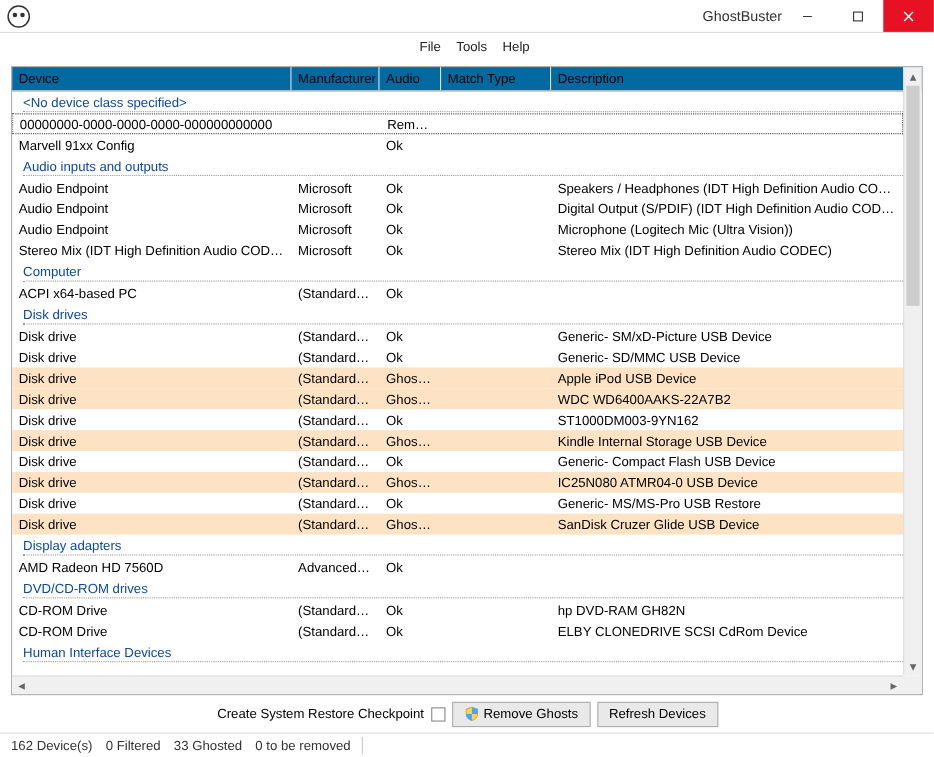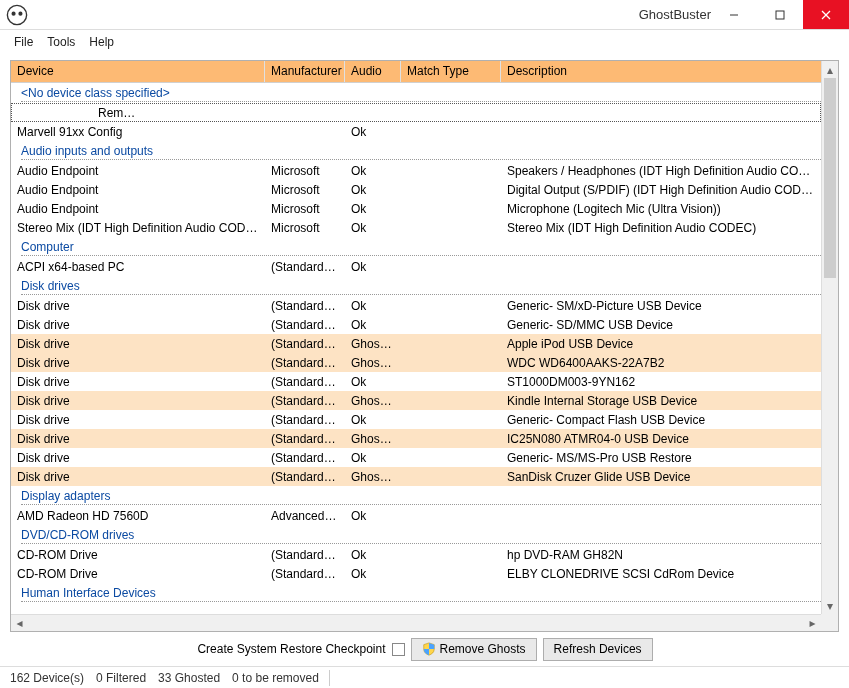--- a/index.html
+++ b/index.html
@@ -4,25 +4,25 @@
 <style>
 * { box-sizing: border-box; margin: 0; padding: 0; }
 body { font-family: "Segoe UI", Tahoma, sans-serif; font-size: 12px; background: #fff; width: 849px; height: 688px; overflow: hidden; display: flex; flex-direction: column; }
 .titlebar { height: 30px; background: #fff; display: flex; align-items: center; border-bottom: 1px solid #ddd; }
 .titlebar-icon { width: 22px; height: 22px; margin-left: 6px; display: flex; align-items: center; justify-content: center; }
 .titlebar-title { flex: 1; text-align: right; font-size: 13px; color: #333; }
 .winbtns { display: flex; height: 100%; }
 .winbtn { width: 46px; height: 100%; display: flex; align-items: center; justify-content: center; }
 .winbtn.close { background: #e81123; color: #fff; }
 .winbtn svg { width: 10px; height: 10px; }
-.menubar { height: 24px; display: flex; align-items: center; padding-left: 14px; gap: 14px; background: #fff; color: #222; }
+.menubar { height: 24px; display: flex; align-items: center; padding-left: 14px; gap: 14px; background: #fff; color: #222; justify-content: center; }
 .menubar span { cursor: default; }
 .content { flex: 1; margin: 6px 10px 4px 10px; border: 1px solid #b0b0b0; background: #fff; display: flex; flex-direction: column; position: relative; overflow: hidden; }
 .table-wrap { flex: 1; overflow: hidden; position: relative; }
-.table-head { display: flex; height: 22px; border-bottom: 1px solid #d0d0d0; background: #fdba74; font-size: 12px; }
+.table-head { display: flex; height: 22px; border-bottom: 1px solid #d0d0d0; background: #0369a1; font-size: 12px; }
 .th { padding: 3px 6px; border-right: 1px solid #e0e0e0; white-space: nowrap; overflow: hidden; }
 .col-device { width: 254px; }
 .col-mfr { width: 80px; }
 .col-status { width: 56px; }
 .col-match { width: 100px; }
 .col-desc { flex: 1; }
 .table-body { position: absolute; top: 22px; bottom: 17px; left: 0; right: 17px; overflow: hidden; }
 .row { display: flex; height: 19px; align-items: center; font-size: 12px; }
 .row.ghosted { background: #fde3c4; }
 .row.selected { border: 1px dotted #555; height: 19px; }
@@ -92,20 +92,21 @@
       <div class="th col-mfr">Manufacturer</div>
       <div class="th col-status">Audio</div>
       <div class="th col-match">Match Type</div>
       <div class="th col-desc">Description</div>
     </div>
     <div class="table-body" id="tbody">
         <div class="group-row">
           <span class="gtxt">&lt;No device class specified&gt;</span>
         </div>
         <div class="row selected">
+          <div class="td col-device">00000000-0000-0000-0000-000000000000</div>
           <div class="td col-mfr"></div>
           <div class="td col-status">Remove</div>
           <div class="td col-match"></div>
           <div class="td col-desc"></div>
         </div>
         <div class="row">
           <div class="td col-device">Marvell 91xx Config</div>
           <div class="td col-mfr"></div>
           <div class="td col-status">Ok</div>
           <div class="td col-match"></div>

